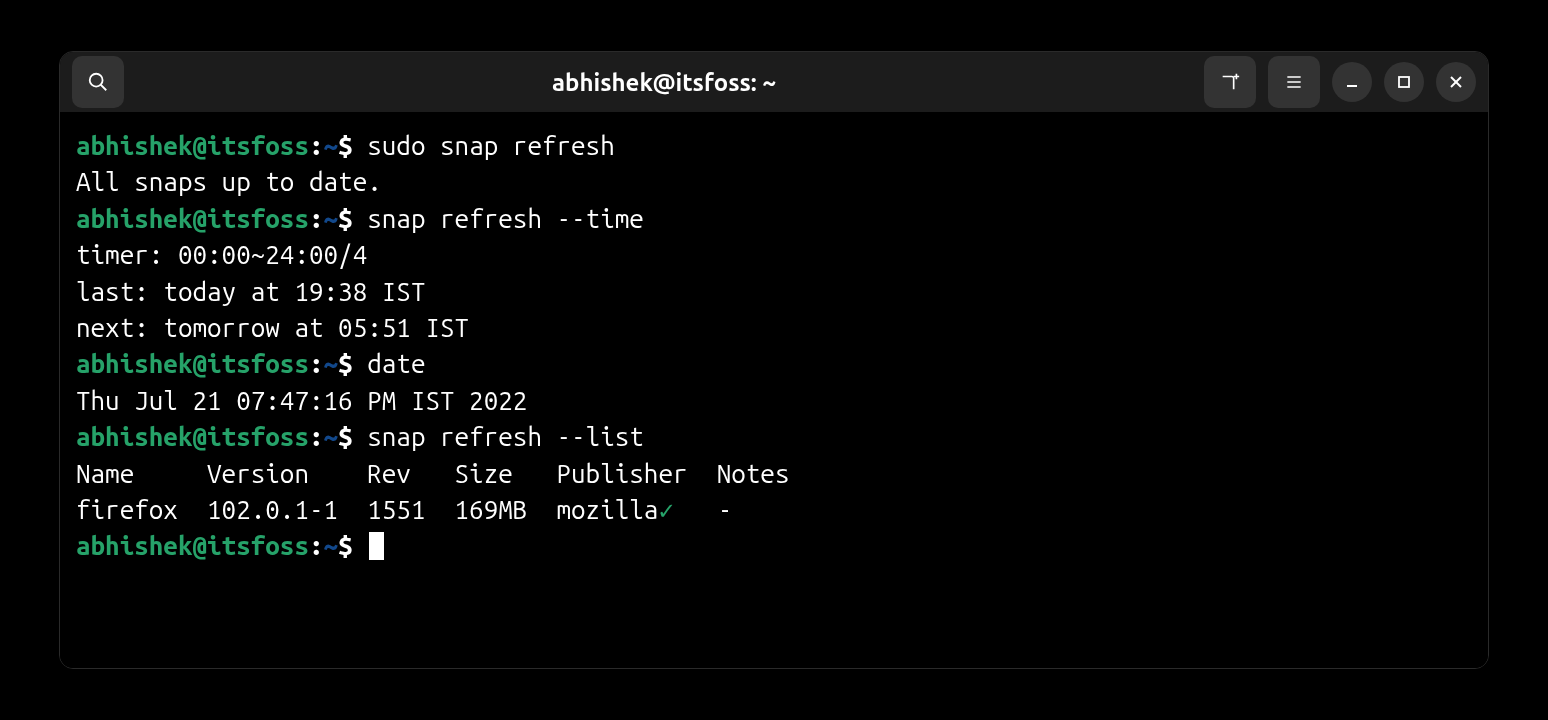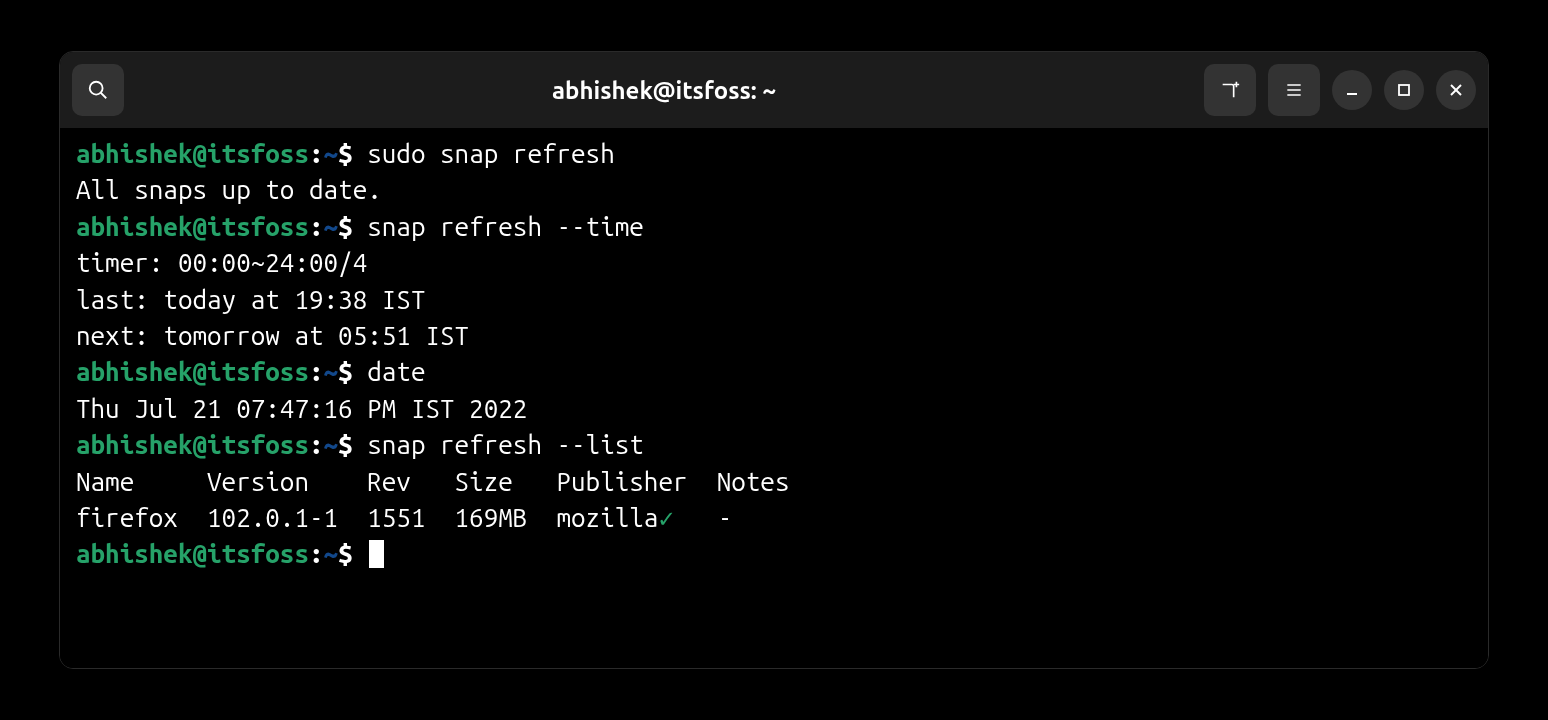--- a/index.html
+++ b/index.html
@@ -20,21 +20,21 @@
       width: 1430px;
       height: 618px;
       background: #000000;
       border-radius: 14px;
       border: 1px solid #2a2a2a;
       overflow: hidden;
       display: flex;
       flex-direction: column;
     }
     .title-bar {
-      height: 76px;
+      height: 60px;
       background: #1c1c1c;
       display: flex;
       padding: 0 12px;
       gap: 10px;
     }
     .title-bar-left {
       display: flex;
       align-items: center;
     }
     .title-bar-center {
@@ -102,20 +102,21 @@
     }
     .terminal-body {
       flex: 1;
       background: #000000;
       padding: 8px 16px;
       font-size: 26px;
       line-height: 1.4;
       color: #ffffff;
       white-space: pre;
       font-family: 'Ubuntu Mono', 'DejaVu Sans Mono', 'Consolas', monospace;
+      margin-top: 8px;
     }
     .prompt-user {
       color: #26a269;
       font-weight: bold;
     }
     .prompt-colon {
       color: #ffffff;
       font-weight: bold;
     }
     .prompt-path {

